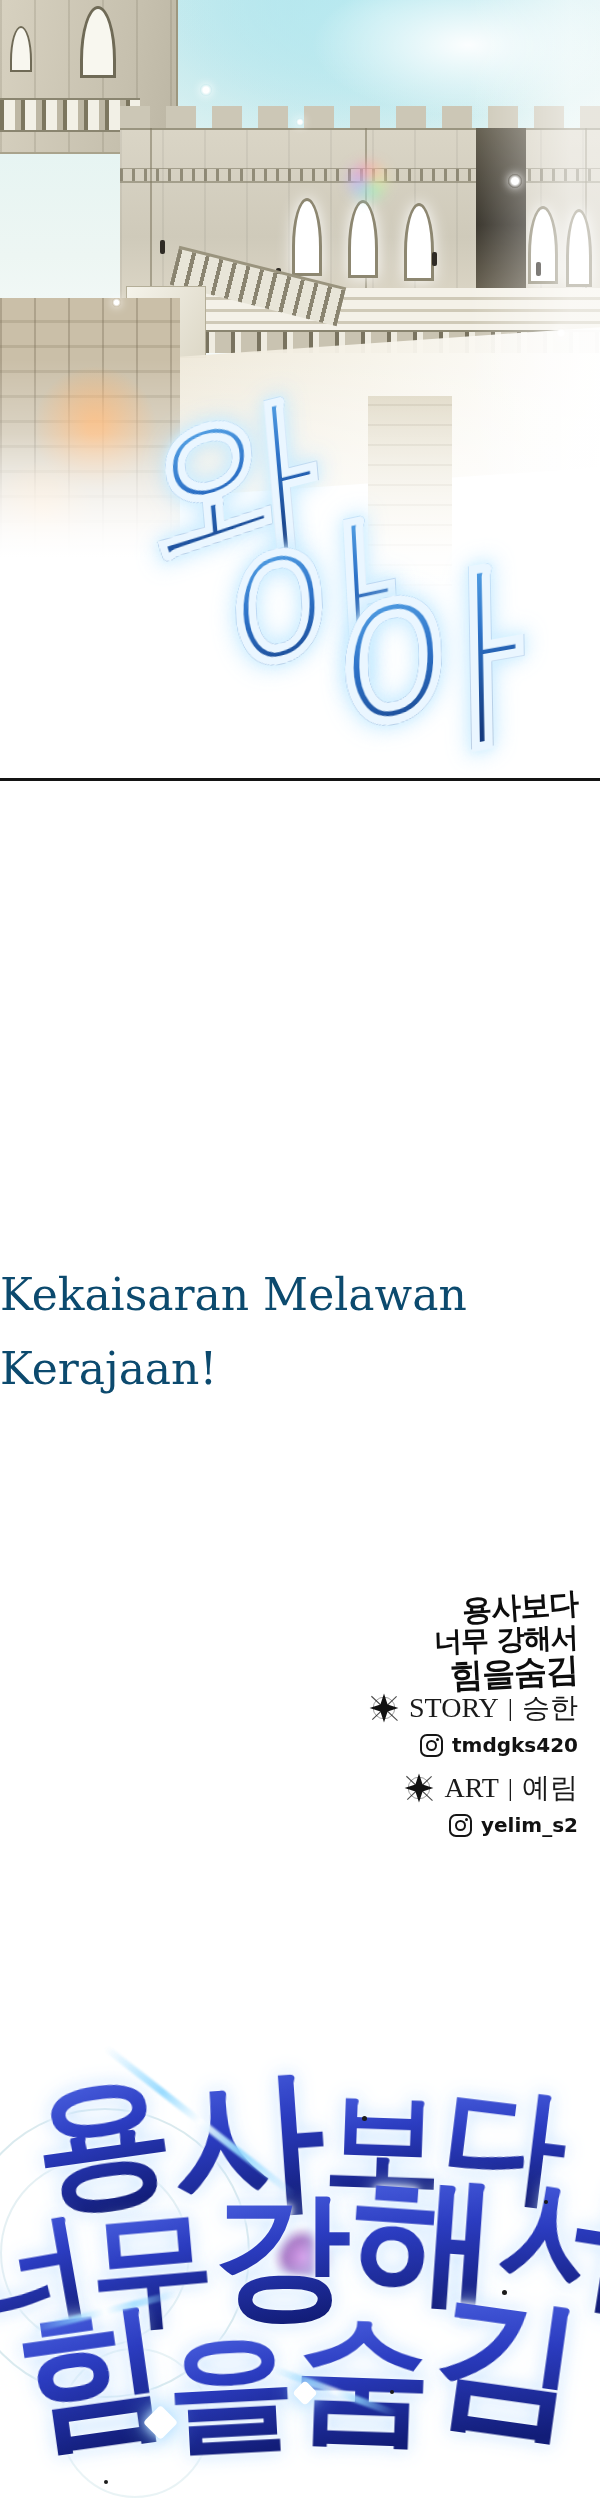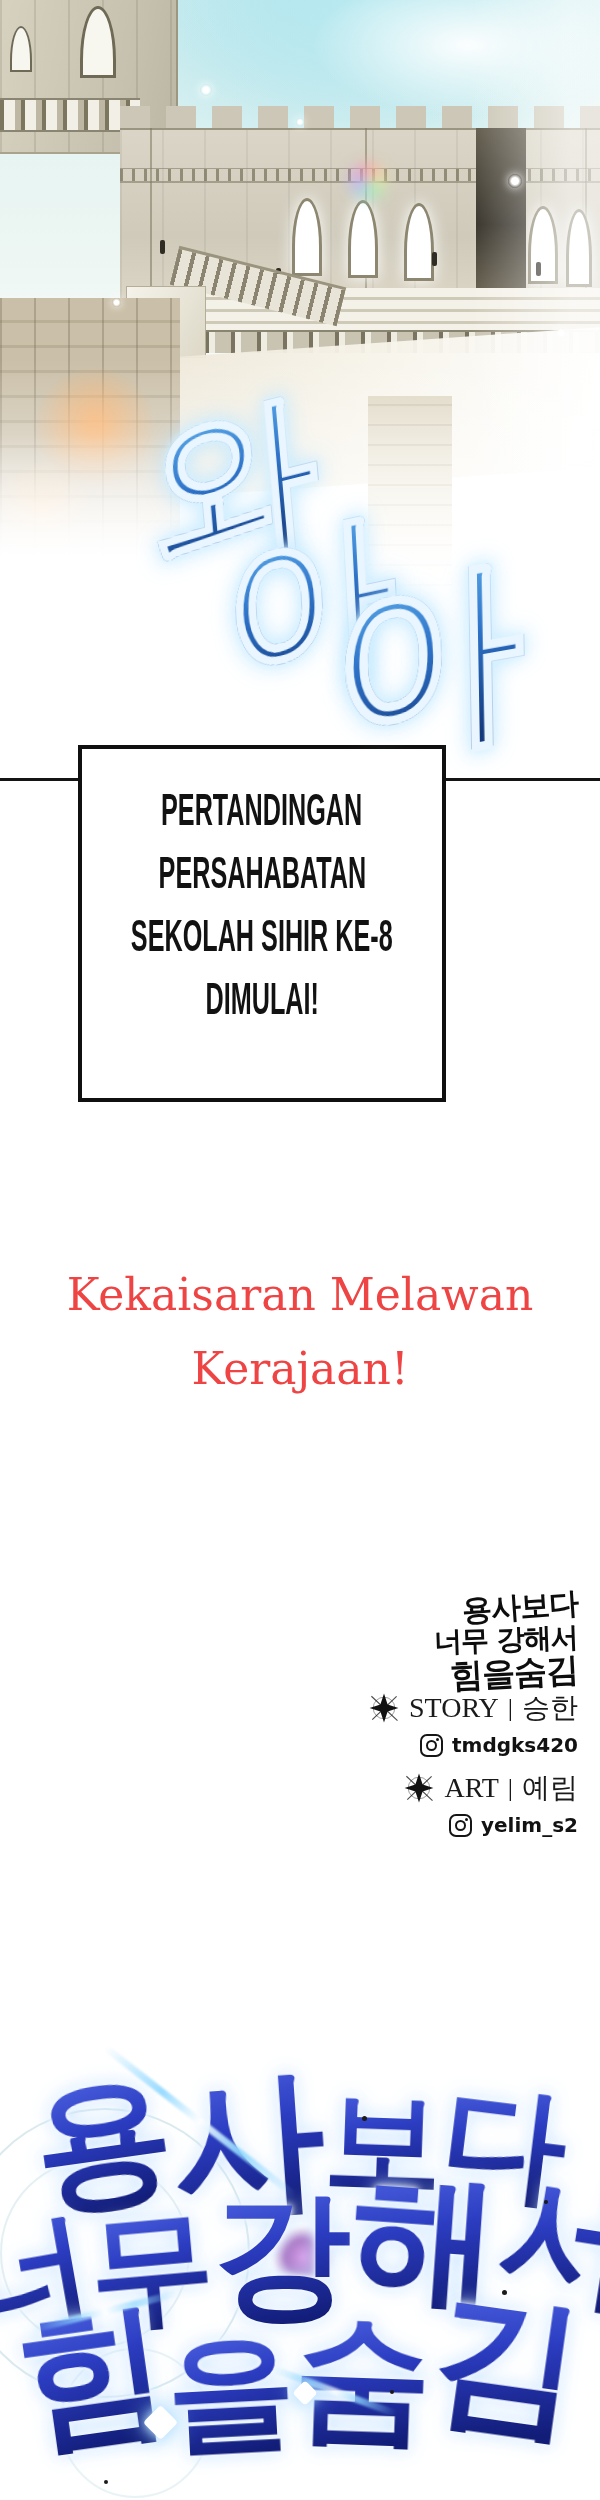--- a/index.html
+++ b/index.html
@@ -141,23 +141,23 @@
     display: flex; flex-direction: column; justify-content: center; align-items: center;
     padding-bottom: 40px;
   }
   .caption-line {
     font-family: "Liberation Sans", sans-serif; font-weight: 700;
     font-size: 45px; line-height: 63px; color: #121212;
     transform: scaleX(.56); white-space: nowrap;
   }
   
   .narration {
-    position: absolute; left: 0; top: 1258px; width: 600px; text-align: center;
+    position: absolute; left: 0; top: 1258px; width: 600px; text-align: left;
     font-family: "DejaVu Serif", "Liberation Serif", serif;
-    font-size: 44px; line-height: 74px; color: #ef4444; font-weight: 500;
+    font-size: 44px; line-height: 74px; color: #0c4a6e; font-weight: 500;
   }
   
   .credits { position: absolute; right: 22px; top: 1590px; width: 420px; text-align: right; color: #0e0e0e; }
   .logo-line {
     font-family: "DejaVu Sans", sans-serif; font-weight: 900; line-height: 33px;
     letter-spacing: -1px; color: #0d0d0d;
   }
   .logo-line span { display: inline-block; }
   .ll1 { font-size: 30px; } .ll1 span { transform: rotate(-4deg); }
   .ll2 { font-size: 28px; } .ll2 span { transform: rotate(-2deg); }
@@ -255,26 +255,20 @@
   </section>
 
   <div class="panel-line"></div>
 
   <div>
     <span class="sfx-char sfx1">와</span>
     <span class="sfx-char sfx2">아</span>
     <span class="sfx-char sfx3">아</span>
   </div>
 
-  <div class="caption-box">
-    <div class="caption-line">PERTANDINGAN</div>
-    <div class="caption-line">PERSAHABATAN</div>
-    <div class="caption-line">SEKOLAH SIHIR KE-8</div>
-    <div class="caption-line">DIMULAI!</div>
-  </div>
 
   <div class="narration">
     <div>Kekaisaran Melawan</div>
     <div>Kerajaan!</div>
   </div>
 
   <div class="credits">
     <div class="logo-line ll1"><span>용사보다</span></div>
     <div class="logo-line ll2"><span>너무 강해서</span></div>
     <div class="logo-line ll3"><span>힘을숨김</span></div>

